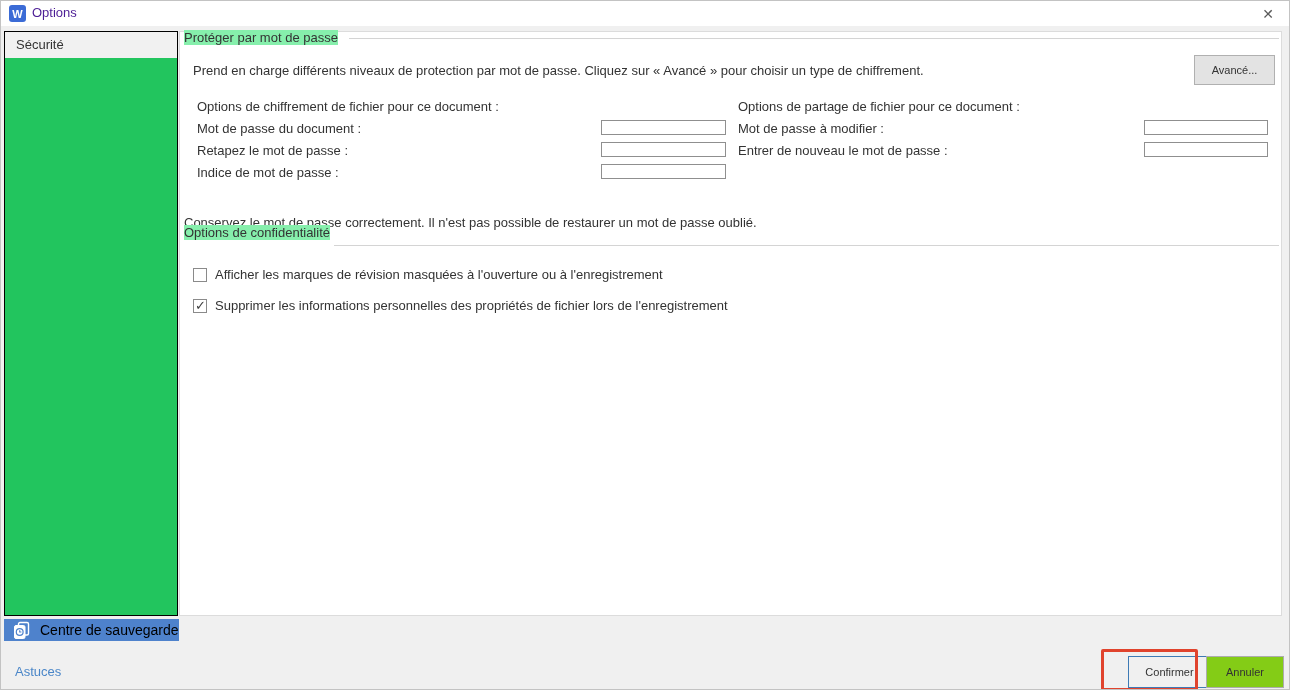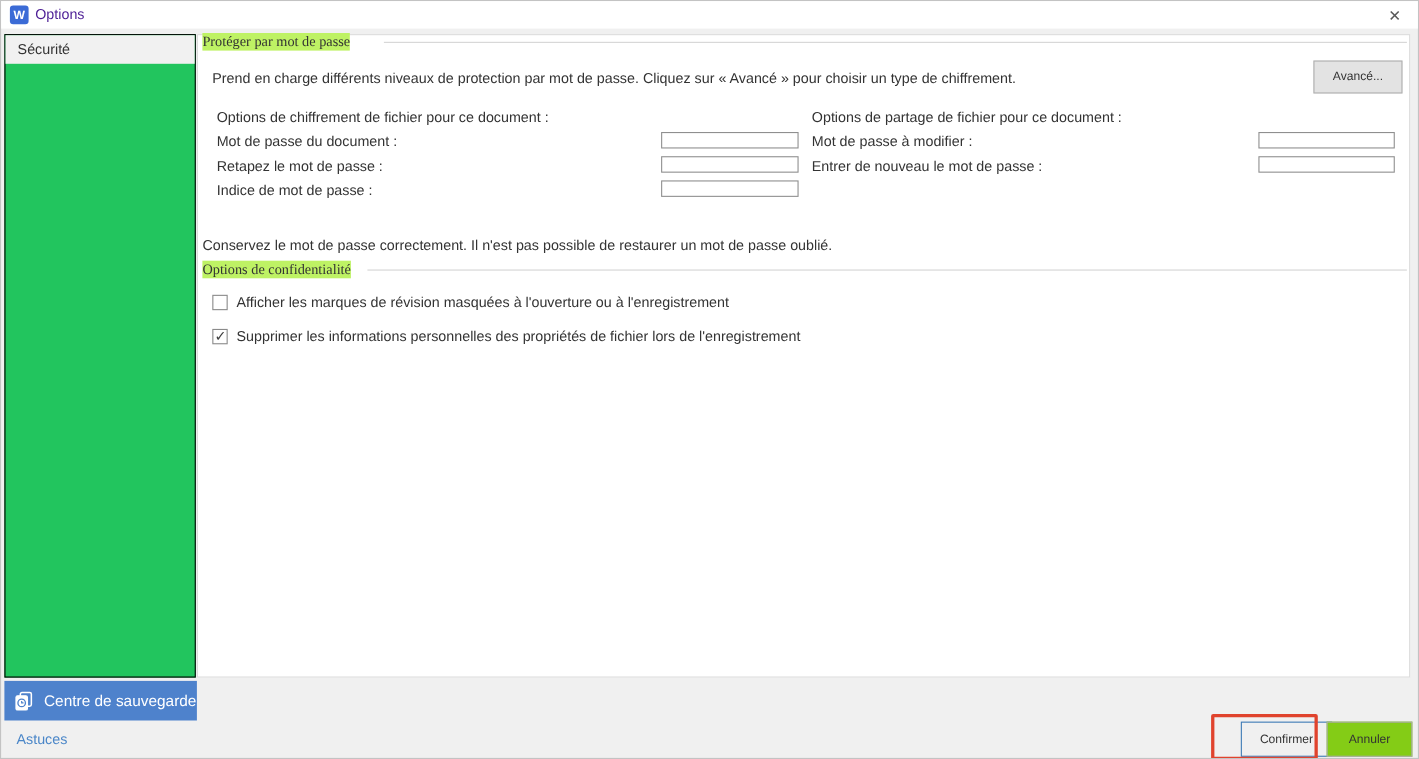--- a/index.html
+++ b/index.html
@@ -36,34 +36,34 @@
   .sidebar {
     position:absolute; left:3px; top:30px; width:174px; height:585px;
     background:#22c55e; border:1px solid #000000;
   }
   .sidebar-item {
     height:26px; line-height:26px; padding-left:11px;
     color:#333; background:#ffffff;
   }
   .sidebar-item.selected { background:#f1f1f1; }
   .backup-center {
-    position:absolute; left:3px; top:618px; width:175px; height:36px;
-    background:#4e82cc; color:#ffffff;
+    position:absolute; left:3px; top:618px; width:175px; height:22px;
+    background:#4e82cc; color:#000000;
     display:flex; align-items:center; font-size:14px;
   }
   .backup-center .bc-icon { margin:0 9px 0 8px; width:19px; height:19px; }
   .tips-link {
     position:absolute; left:14px; top:663px; color:#4a86c8; font-size:13px;
   }
   .main-panel {
     position:absolute; left:178px; top:30px; width:1103px; height:585px;
     background:#ffffff; border:1px solid #dcdcdc;
   }
   
-  .group-title { position:absolute; font-size:13px; color:#333; background:#bef264;font-family:Liberation Serif, serif; }
+  .group-title { position:absolute; font-size:13px; color:#333; background:#86efac; }
   .group-line { position:absolute; height:0; border-top:1px solid #d4d4d4; }
   .desc-text { position:absolute; font-size:13px; color:#333; }
   .col-title  { position:absolute; font-size:13px; color:#333; }
   .fld-label  { position:absolute; font-size:13px; color:#333; white-space:nowrap; }
   .fld-input {
     position:absolute; height:15px; width:125px;
     border:1px solid #8f8f8f; background:#fff; font-size:11px; padding:0 2px;
     outline:none;
   }
   .btn {
@@ -147,21 +147,21 @@
   <div class="col-title" style="left:737px; top:98px;">Options de partage de fichier pour ce document :</div>
 
   <div class="fld-label" style="left:737px; top:120px;">Mot de passe à modifier :</div>
   <input class="fld-input" type="password" style="left: 1143px; top: 119px; width: 124px;" value="">
 
   <div class="fld-label" style="left:737px; top:142px;">Entrer de nouveau le mot de passe :</div>
   <input class="fld-input" type="password" style="left: 1143px; top: 141px; width: 124px;" value="">
 
   <div class="desc-text" style="left:183px; top:214px;">Conservez le mot de passe correctement. Il n'est pas possible de restaurer un mot de passe oublié.</div>
 
-  <div class="group-title" style="left:183px; top:236px;">Options de confidentialité</div>
+  <div class="group-title" style="left:183px; top:224px;">Options de confidentialité</div>
   <div class="group-line" style="left:333px; top:244px; width:945px;"></div>
 
   <div class="cb-row" style="left:192px; top:266px; width:900px;">
     <span class="cb-box" data-checked="false"></span>
     <span class="cb-label">Afficher les marques de révision masquées à l'ouverture ou à l'enregistrement</span>
   </div>
 
   <div class="cb-row" style="left:192px; top:297px; width:900px;">
     <span class="cb-box" data-checked="true"></span>
     <span class="cb-label">Supprimer les informations personnelles des propriétés de fichier lors de l'enregistrement</span>

